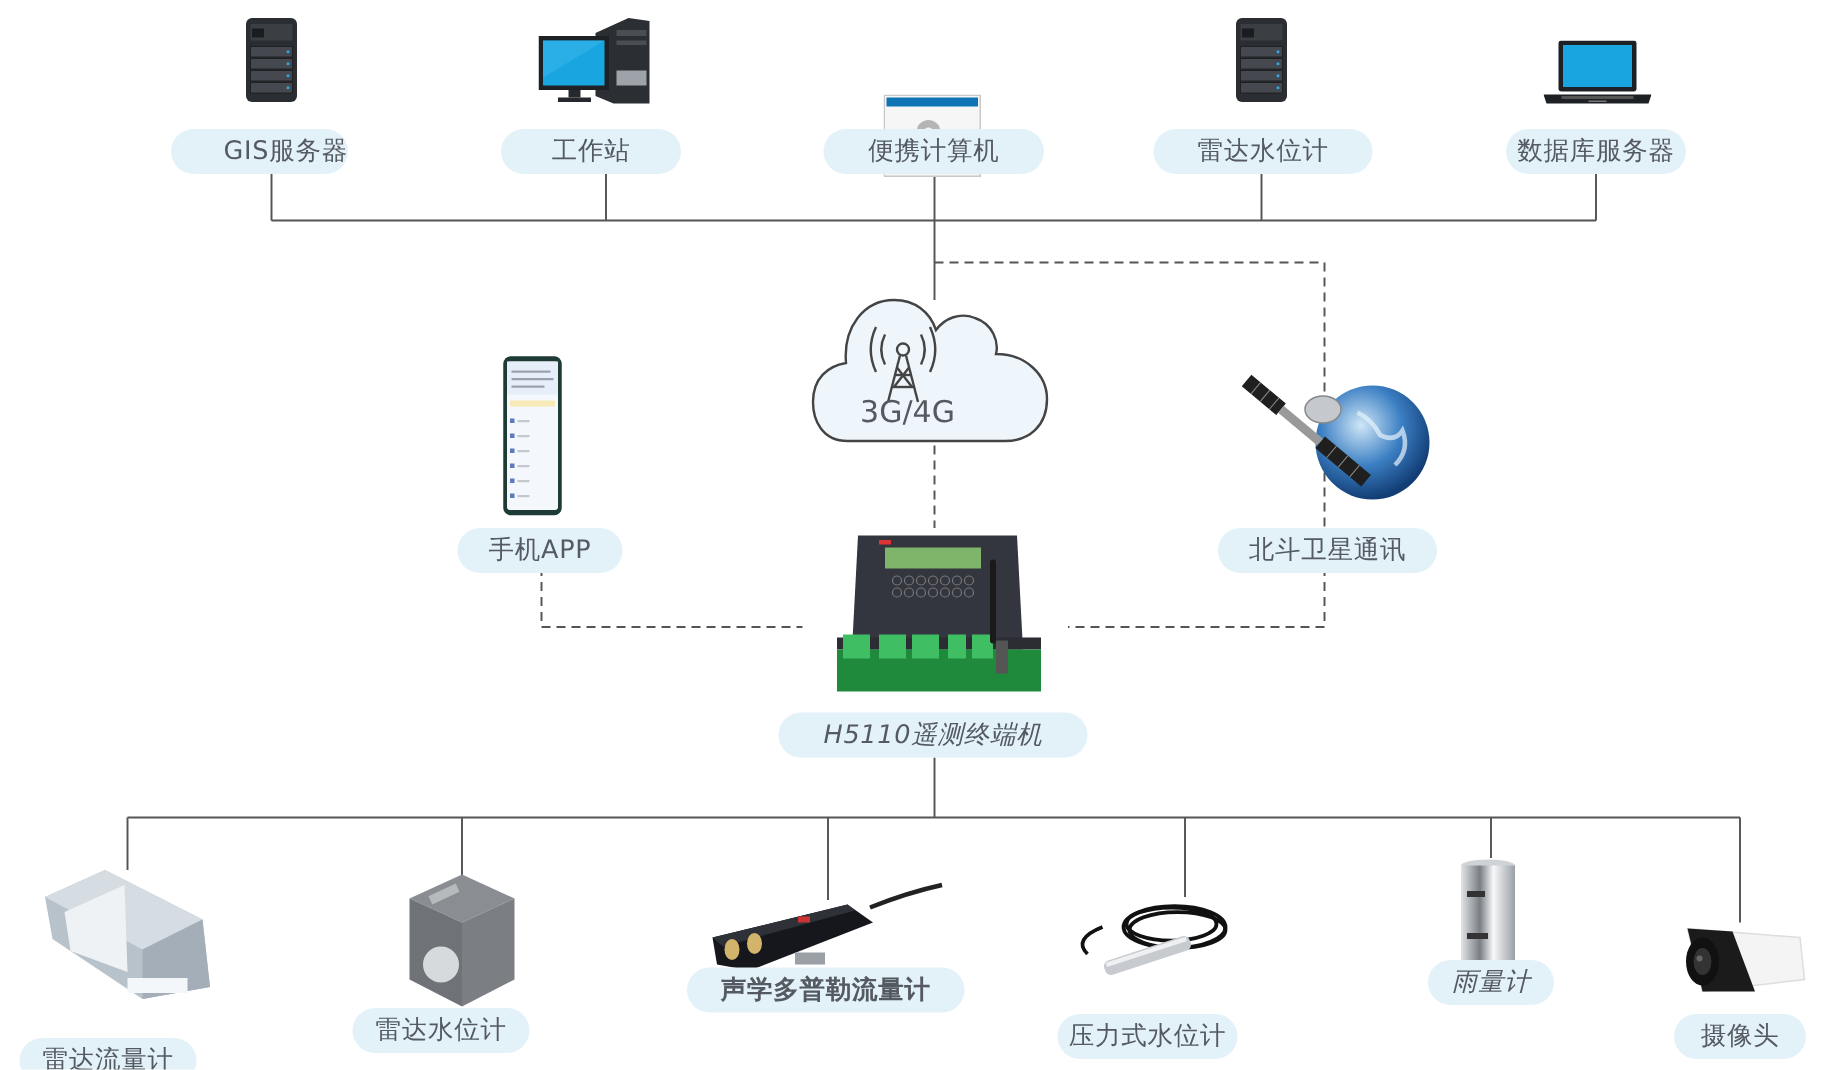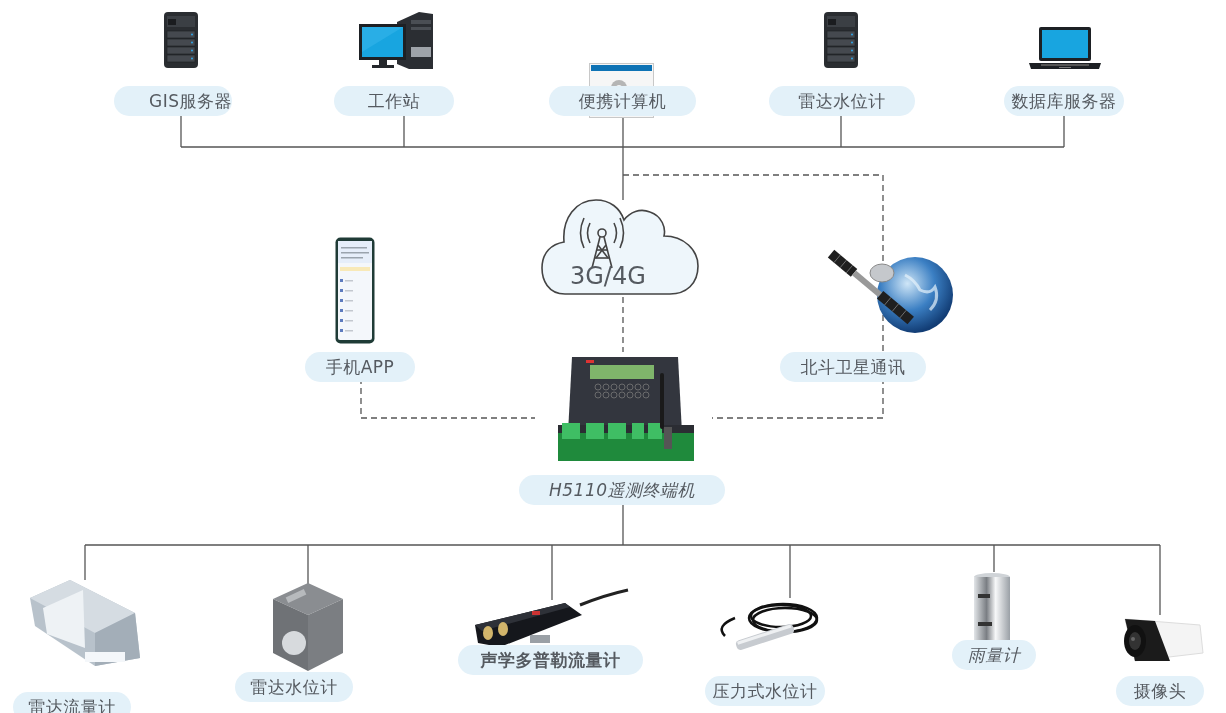--- a/index.html
+++ b/index.html
@@ -139,21 +139,21 @@
         <path d="M80,28 Q87,43 80,58"></path>
       <line x1="60" y1="47" x2="52" y2="78"></line>
         <line x1="64" y1="47" x2="72" y2="78"></line>
       <line x1="56" y1="60" x2="68" y2="60"></line>
         <line x1="54" y1="68" x2="70" y2="68"></line>
       <line x1="58" y1="55" x2="68" y2="68"></line>
         <line x1="66" y1="55" x2="56" y2="68"></line>
     </g>
   </svg>
 </div>
-<div style="position:absolute;left:570px;top:262px;width:70px;font-size:24px;color:#555a60;text-align:center;">3G/4G</div>
+<div style="position:absolute;left:570px;top:262px;width:70px;font-size:20px;color:#555a60;text-align:center;">3G/4G</div>
 
 <div class="node-icon" style="left:335px;top:237px;width:40px;height:107px;">
   <svg width="40" height="107" viewBox="0 0 40 107">
     <rect x="0.5" y="0.5" width="39" height="106" rx="5" fill="#1f3b36"></rect>
     <rect x="3" y="4" width="34" height="99" rx="2" fill="#f4f7fb"></rect>
     <rect x="3" y="4" width="34" height="22" fill="#e6eefa"></rect>
     <g fill="#9aa3ad">
       <rect x="6" y="10" width="26" height="1.5"></rect>
         <rect x="6" y="15" width="28" height="1.5"></rect>
         <rect x="6" y="20" width="22" height="1.5"></rect>
@@ -199,21 +199,21 @@
           <line x1="24" y1="36" x2="24" y2="46"></line>
           <line x1="74" y1="36" x2="74" y2="46"></line>
           <line x1="84" y1="36" x2="84" y2="46"></line>
           <line x1="94" y1="36" x2="94" y2="46"></line>
         </g>
       <rect x="30" y="38" width="34" height="6" fill="#999"></rect>
     </g>
     <ellipse cx="62" cy="28" rx="12" ry="9" fill="#c5c8cc" stroke="#888"></ellipse>
   </svg>
 </div>
-<div class="pill" style="left:780px;top:352px;width:146px;">北斗卫星通讯</div>
+<div class="pill" style="left:812px;top:352px;width:146px;">北斗卫星通讯</div>
 
 <div class="node-icon" style="left:550px;top:355px;width:150px;height:110px;">
   <svg width="150" height="110" viewBox="0 0 150 110">
     <polygon points="22,2 128,2 132,78 18,78" fill="#33363e"></polygon>
     <rect x="8" y="70" width="136" height="8" fill="#2b2d33"></rect>
     <rect x="8" y="78" width="136" height="28" fill="#1f8a3c"></rect>
     <g fill="#3fbe64">
       <rect x="12" y="68" width="18" height="16"></rect>
         <rect x="36" y="68" width="18" height="16"></rect>
         <rect x="58" y="68" width="18" height="16"></rect>

